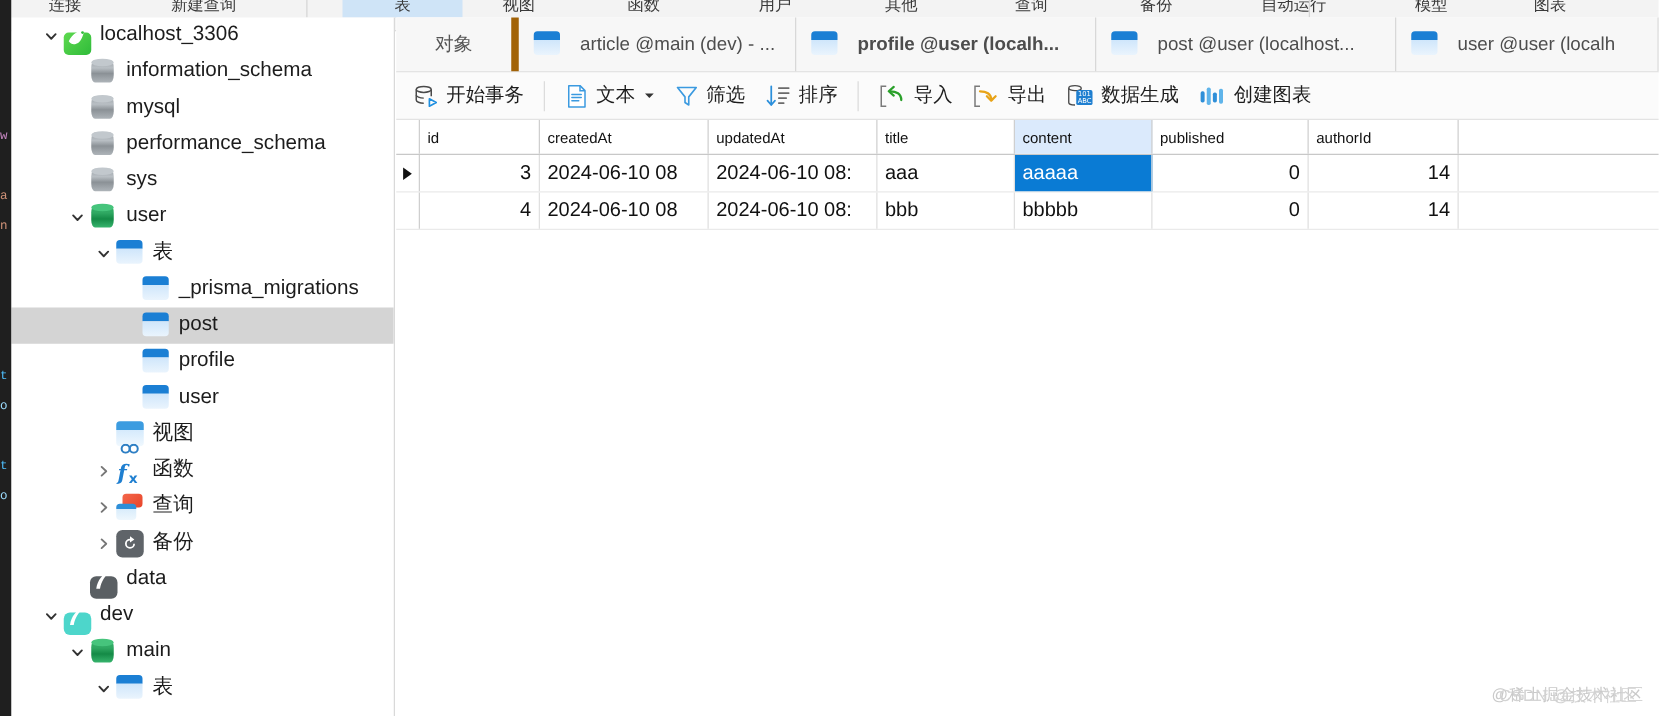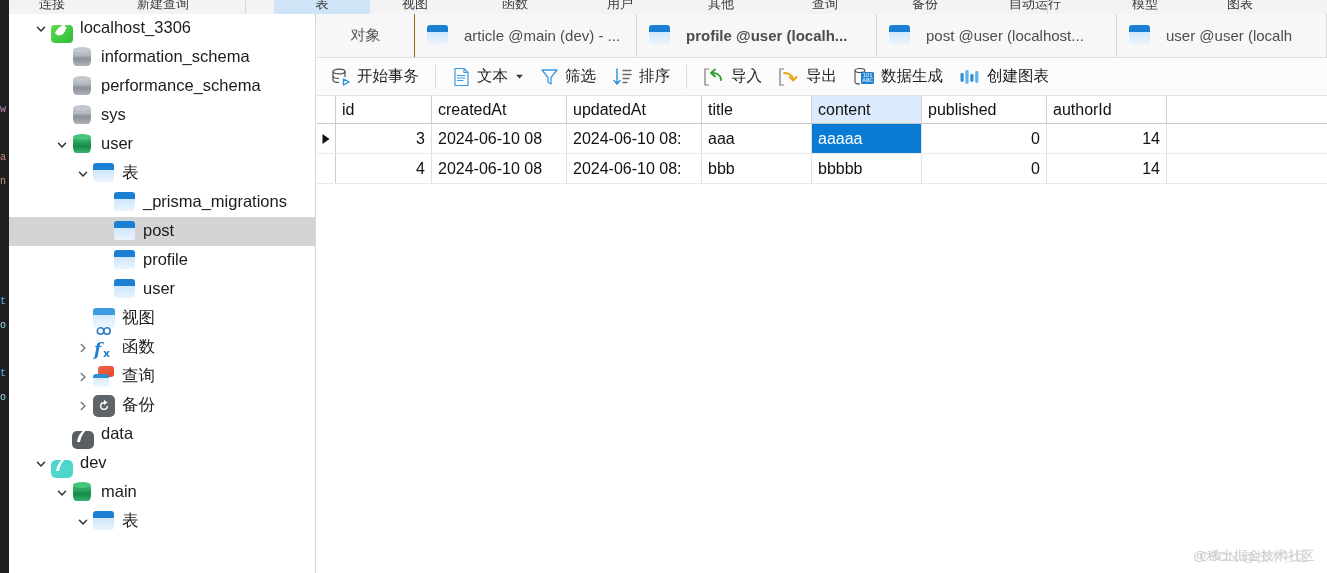--- a/index.html
+++ b/index.html
@@ -150,21 +150,21 @@
     position: relative;
     height: 44px;
     background: #f7f7f7;
     border-bottom: 1px solid #dedede;
     display: flex; align-items: stretch;
   }
   .tab-objects {
     width: 100px;
     display: flex; align-items: center; justify-content: center;
     font-size: 15px; color: #555;
-    border-right: 1px solid #a16207;
+    border-right: 6px solid #a16207;
   }
   .tab {
     display: flex; align-items: center;
     padding: 0 13px 0 12px;
     gap: 8px;
     font-size: 15px; color: #4d4d4d;
     border-right: 1px solid #d8d8d8;
     white-space: nowrap;
     overflow: hidden;
   }
@@ -195,21 +195,21 @@
   .ghead { height: 28px; background: #ffffff; border-bottom: 1px solid #c8c8c8; }
   .gcell {
     border-right: 1px solid #e0e0e0;
     display: flex; align-items: center;
     padding: 0 6px;
     font-size: 16px; color: #111;
     overflow: hidden; white-space: nowrap;
   }
   .ghead .gcell {
     border-right: 1px solid #cfcfcf;
-    font-size: 16px; color: #111;
+    font-size: 12px; color: #111;
   }
   .gcell.num { justify-content: flex-end; }
   .grow.data { border-bottom: 1px solid #eaeaea; }
   .rowmark {
     width: 19px; flex: 0 0 19px;
     border-right: 1px solid #cfcfcf;
     display: flex; align-items: center; justify-content: center;
   }
   .ghead .rowmark { border-bottom: none; }
   .cell-selected { background: #0a7bd4 !important; color: #ffffff !important; }
@@ -304,20 +304,26 @@
         <div class="tree-row">
           <span style="width: 27px; flex: 0 0 27px;"></span>
           <span class="twisty"></span>
           <span class="ticon"><span class="ico-db"><span class="cyl cyl-grey"></span><span class="cap cap-grey"></span></span></span>
           <span class="tlabel">information_schema</span>
         </div>
         <div class="tree-row">
           <span style="width: 27px; flex: 0 0 27px;"></span>
           <span class="twisty"></span>
           <span class="ticon"><span class="ico-db"><span class="cyl cyl-grey"></span><span class="cap cap-grey"></span></span></span>
+          <span class="tlabel">mysql</span>
+        </div>
+        <div class="tree-row">
+          <span style="width: 27px; flex: 0 0 27px;"></span>
+          <span class="twisty"></span>
+          <span class="ticon"><span class="ico-db"><span class="cyl cyl-grey"></span><span class="cap cap-grey"></span></span></span>
           <span class="tlabel">performance_schema</span>
         </div>
         <div class="tree-row">
           <span style="width: 27px; flex: 0 0 27px;"></span>
           <span class="twisty"></span>
           <span class="ticon"><span class="ico-db"><span class="cyl cyl-grey"></span><span class="cap cap-grey"></span></span></span>
           <span class="tlabel">sys</span>
         </div>
         <div class="tree-row">
           <span style="width: 27px; flex: 0 0 27px;"></span>

